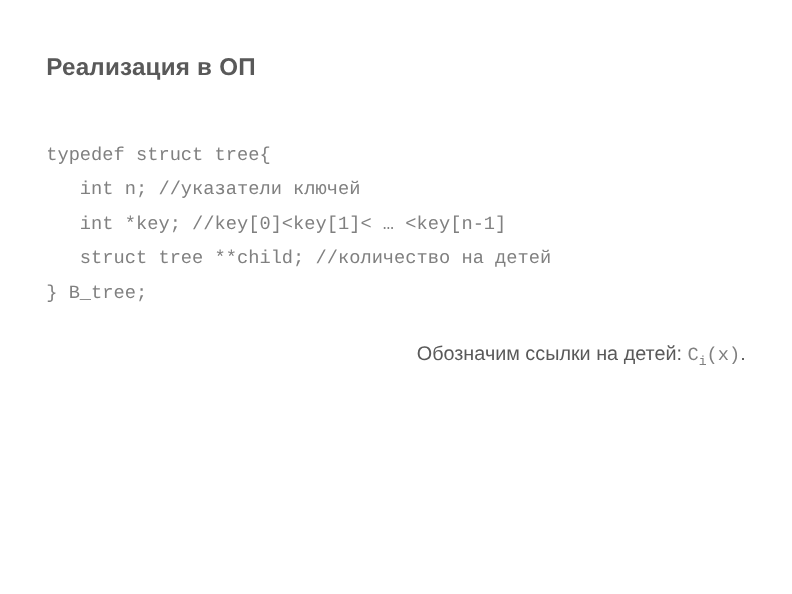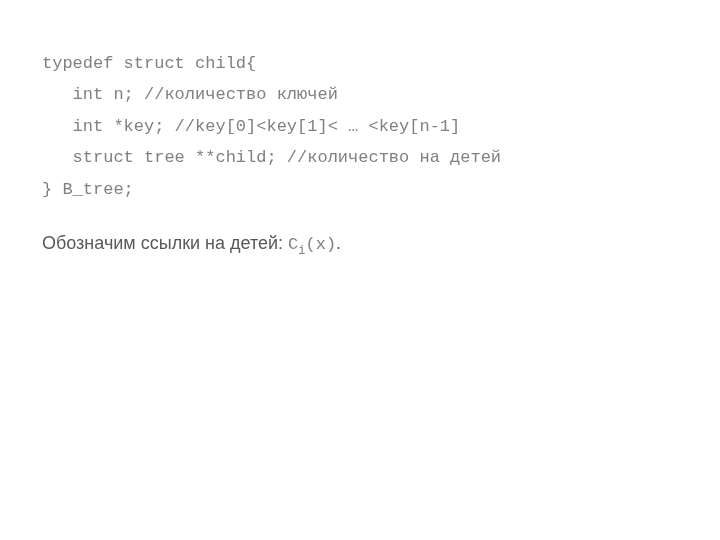--- a/index.html
+++ b/index.html
@@ -31,41 +31,43 @@
     font-size: 17px;
     line-height: 1.85;
     color: #808080;
     white-space: pre;
     margin-bottom: 28px;
   }
   .note {
     font-size: 18px;
     color: #595959;
     margin-top: 8px;
+    text-align: right;
   }
   .note .mono {
     font-family: "Courier New", Courier, monospace;
     font-size: 17px;
     color: #808080;
   }
   .note .sub {
     font-family: "Courier New", Courier, monospace;
     font-size: 12px;
     color: #808080;
     vertical-align: sub;
   }
 </style>
 </head>
 <body>
 
 <div class="slide">
 
+  <h1 class="title">Реализация в ОП</h1>
 
-  <div class="code"><span>typedef struct child{</span>
-<span>   int n; //количество ключей</span>
+  <div class="code"><span>typedef struct tree{</span>
+<span>   int n; //указатели ключей</span>
 <span>   int *key; //key[0]&lt;key[1]&lt; … &lt;key[n-1]</span>
 <span>   struct tree **child; //количество на детей</span>
 <span>} B_tree;</span></div>
 
   <div class="note">
     <span>Обозначим ссылки на детей: </span><span class="mono">C</span><span class="sub">i</span><span class="mono">(x)</span><span>.</span>
   </div>
 
 </div>
 

